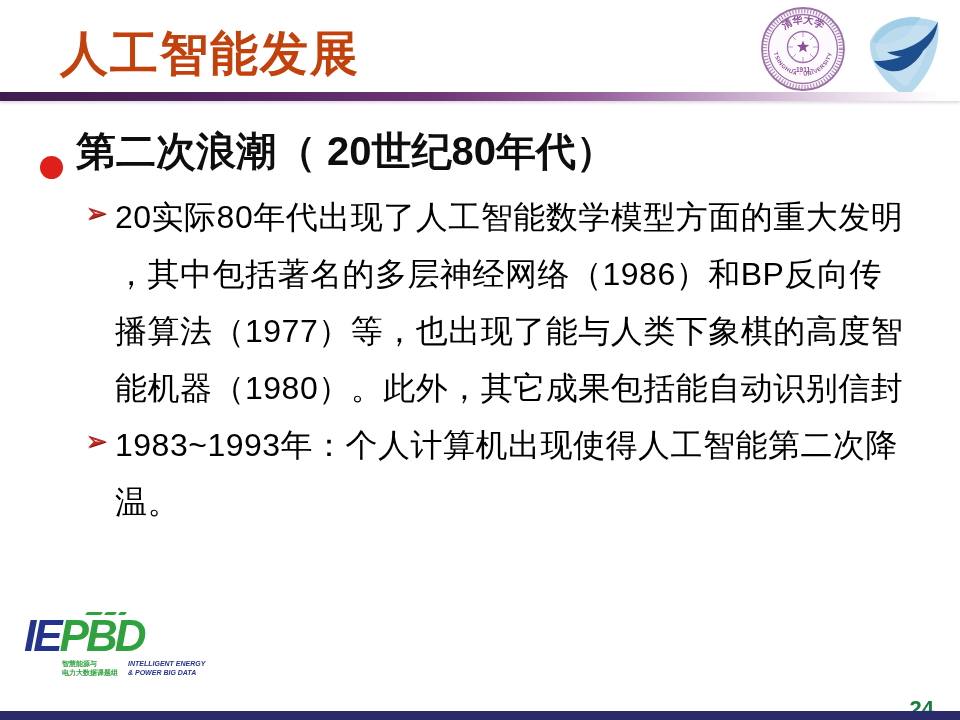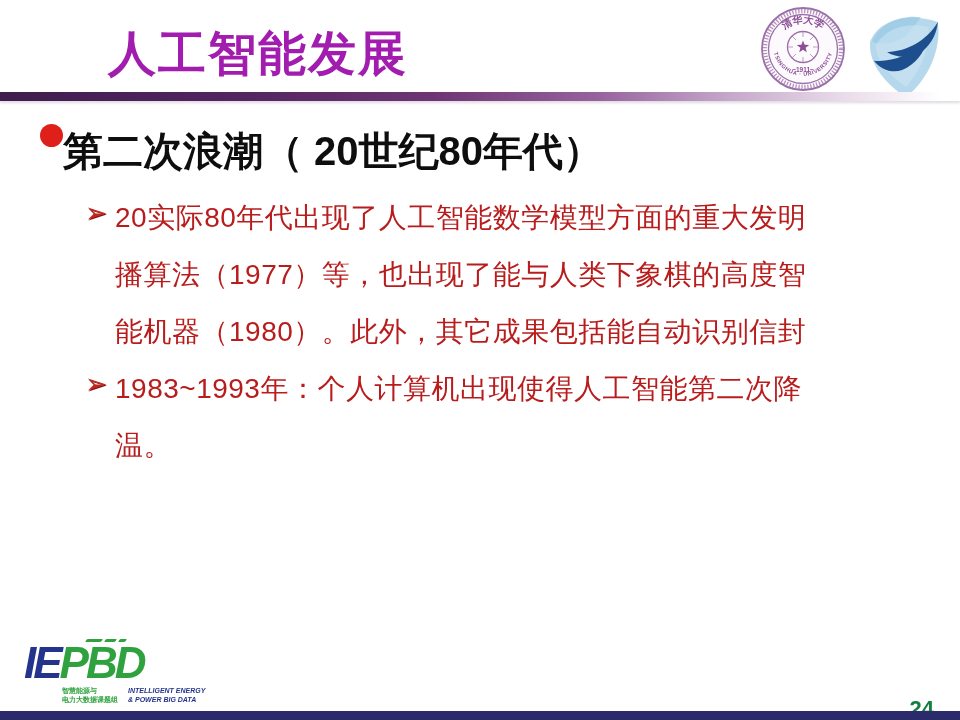--- a/index.html
+++ b/index.html
@@ -6,62 +6,62 @@
   body{
     width:960px;height:720px;position:relative;overflow:hidden;
     background:#ffffff;
     font-family:"Liberation Sans","DejaVu Sans",sans-serif;
   }
   .slide{position:absolute;inset:0;}
 
   
   .title{
     position:absolute;left:60px;top:22px;
-    font-size:48px;font-weight:bold;color:#a21caf;
-    letter-spacing:2px;white-space:nowrap;margin-left:48px;
+    font-size:48px;font-weight:bold;color:#c2410c;
+    letter-spacing:2px;white-space:nowrap;
   }
   .logo-tsinghua{position:absolute;left:760px;top:6px;width:86px;height:86px;}
   .logo-shield{position:absolute;left:862px;top:8px;width:84px;height:94px;}
 
   .divider{
     position:absolute;left:0;top:92px;width:960px;height:9px;
     background:linear-gradient(to right,
       #3f1d4e 0%, #532561 25%, #6d3573 45%, #96619d 62%,
       #c5a8ca 76%, #e9dcea 88%, #ffffff 98%);
     box-shadow:0 2px 3px rgba(80,40,90,0.18);
   }
 
   
   .heading-row{
     position:absolute;left:40px;top:124px;
-    display:flex;align-items:flex-start;gap:0;white-space:nowrap;
+    display:flex;align-items:flex-end;gap:13px;white-space:nowrap;
   }
   .heading-disc{
     width:23px;height:23px;border-radius:50%;
     background:#df1f1a;flex:0 0 auto;
   }
   .heading-text{
     font-size:40px;font-weight:bold;color:#0e0e0e;letter-spacing:0px;
   }
 
   
   .bullets{position:absolute;left:115px;top:189px;width:810px;}
   .bullet{position:relative;}
   .bullet .marker{
     position:absolute;left:-30px;top:11px;
     color:#c3261e;font-size:27px;line-height:1;
     text-shadow:0.5px 0.5px 0 #7a1410;
   }
   .bullet .line{
-    font-size:28px;line-height:57px;color:#b91c1c;
+    font-size:32px;line-height:57px;color:#000000;
     letter-spacing:0.5px;white-space:nowrap;
   }
 
   
-  .iepbd{position:absolute;left:24px;top:641px;width:180px;}
+  .iepbd{position:absolute;left:24px;top:614px;width:180px;}
   .iepbd .speed{position:absolute;left:62px;top:-2px;display:flex;gap:3px;}
   .iepbd .speed span{
     display:block;height:3px;background:#2fa23f;
     transform:skewX(-35deg);border-radius:1px;
   }
   .iepbd .speed span:nth-child(1){width:16px;}
   .iepbd .speed span:nth-child(2){width:11px;}
   .iepbd .speed span:nth-child(3){width:7px;}
   .iepbd .word{
     font-style:italic;font-weight:bold;font-size:44px;line-height:1.0;
@@ -131,20 +131,21 @@
   <div class="heading-row">
     <span class="heading-disc"></span>
     <span class="heading-text">第二次浪潮（ 20世纪80年代）</span>
   </div>
 
   <div class="bullets">
 
     <div class="bullet">
       <span class="marker">➢</span>
       <div class="line">20实际80年代出现了人工智能数学模型方面的重大发明</div>
+      <div class="line">，其中包括著名的多层神经网络（1986）和BP反向传</div>
       <div class="line">播算法（1977）等，也出现了能与人类下象棋的高度智</div>
       <div class="line">能机器（1980）。此外，其它成果包括能自动识别信封</div>
     </div>
 
     <div class="bullet">
       <span class="marker">➢</span>
       <div class="line">1983~1993年：个人计算机出现使得人工智能第二次降</div>
       <div class="line">温。</div>
     </div>
 

